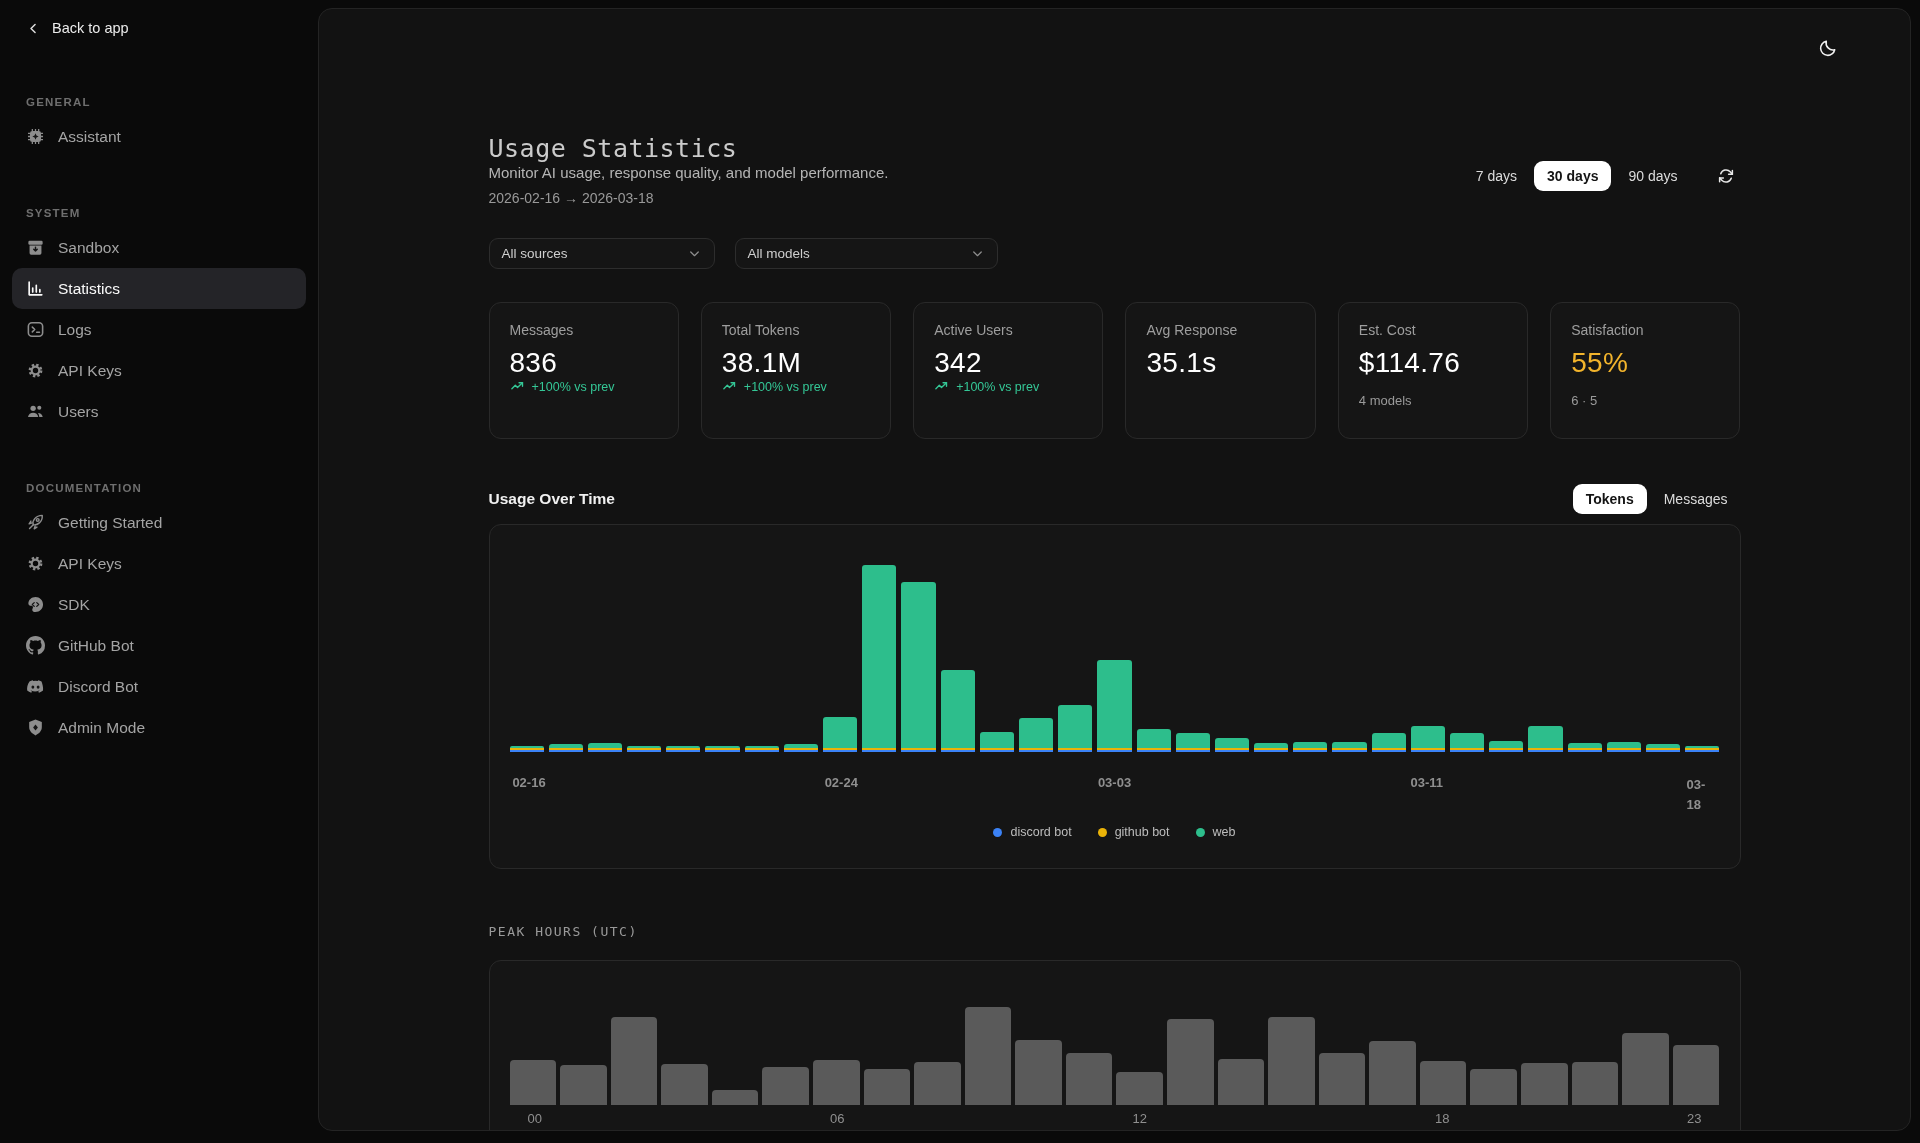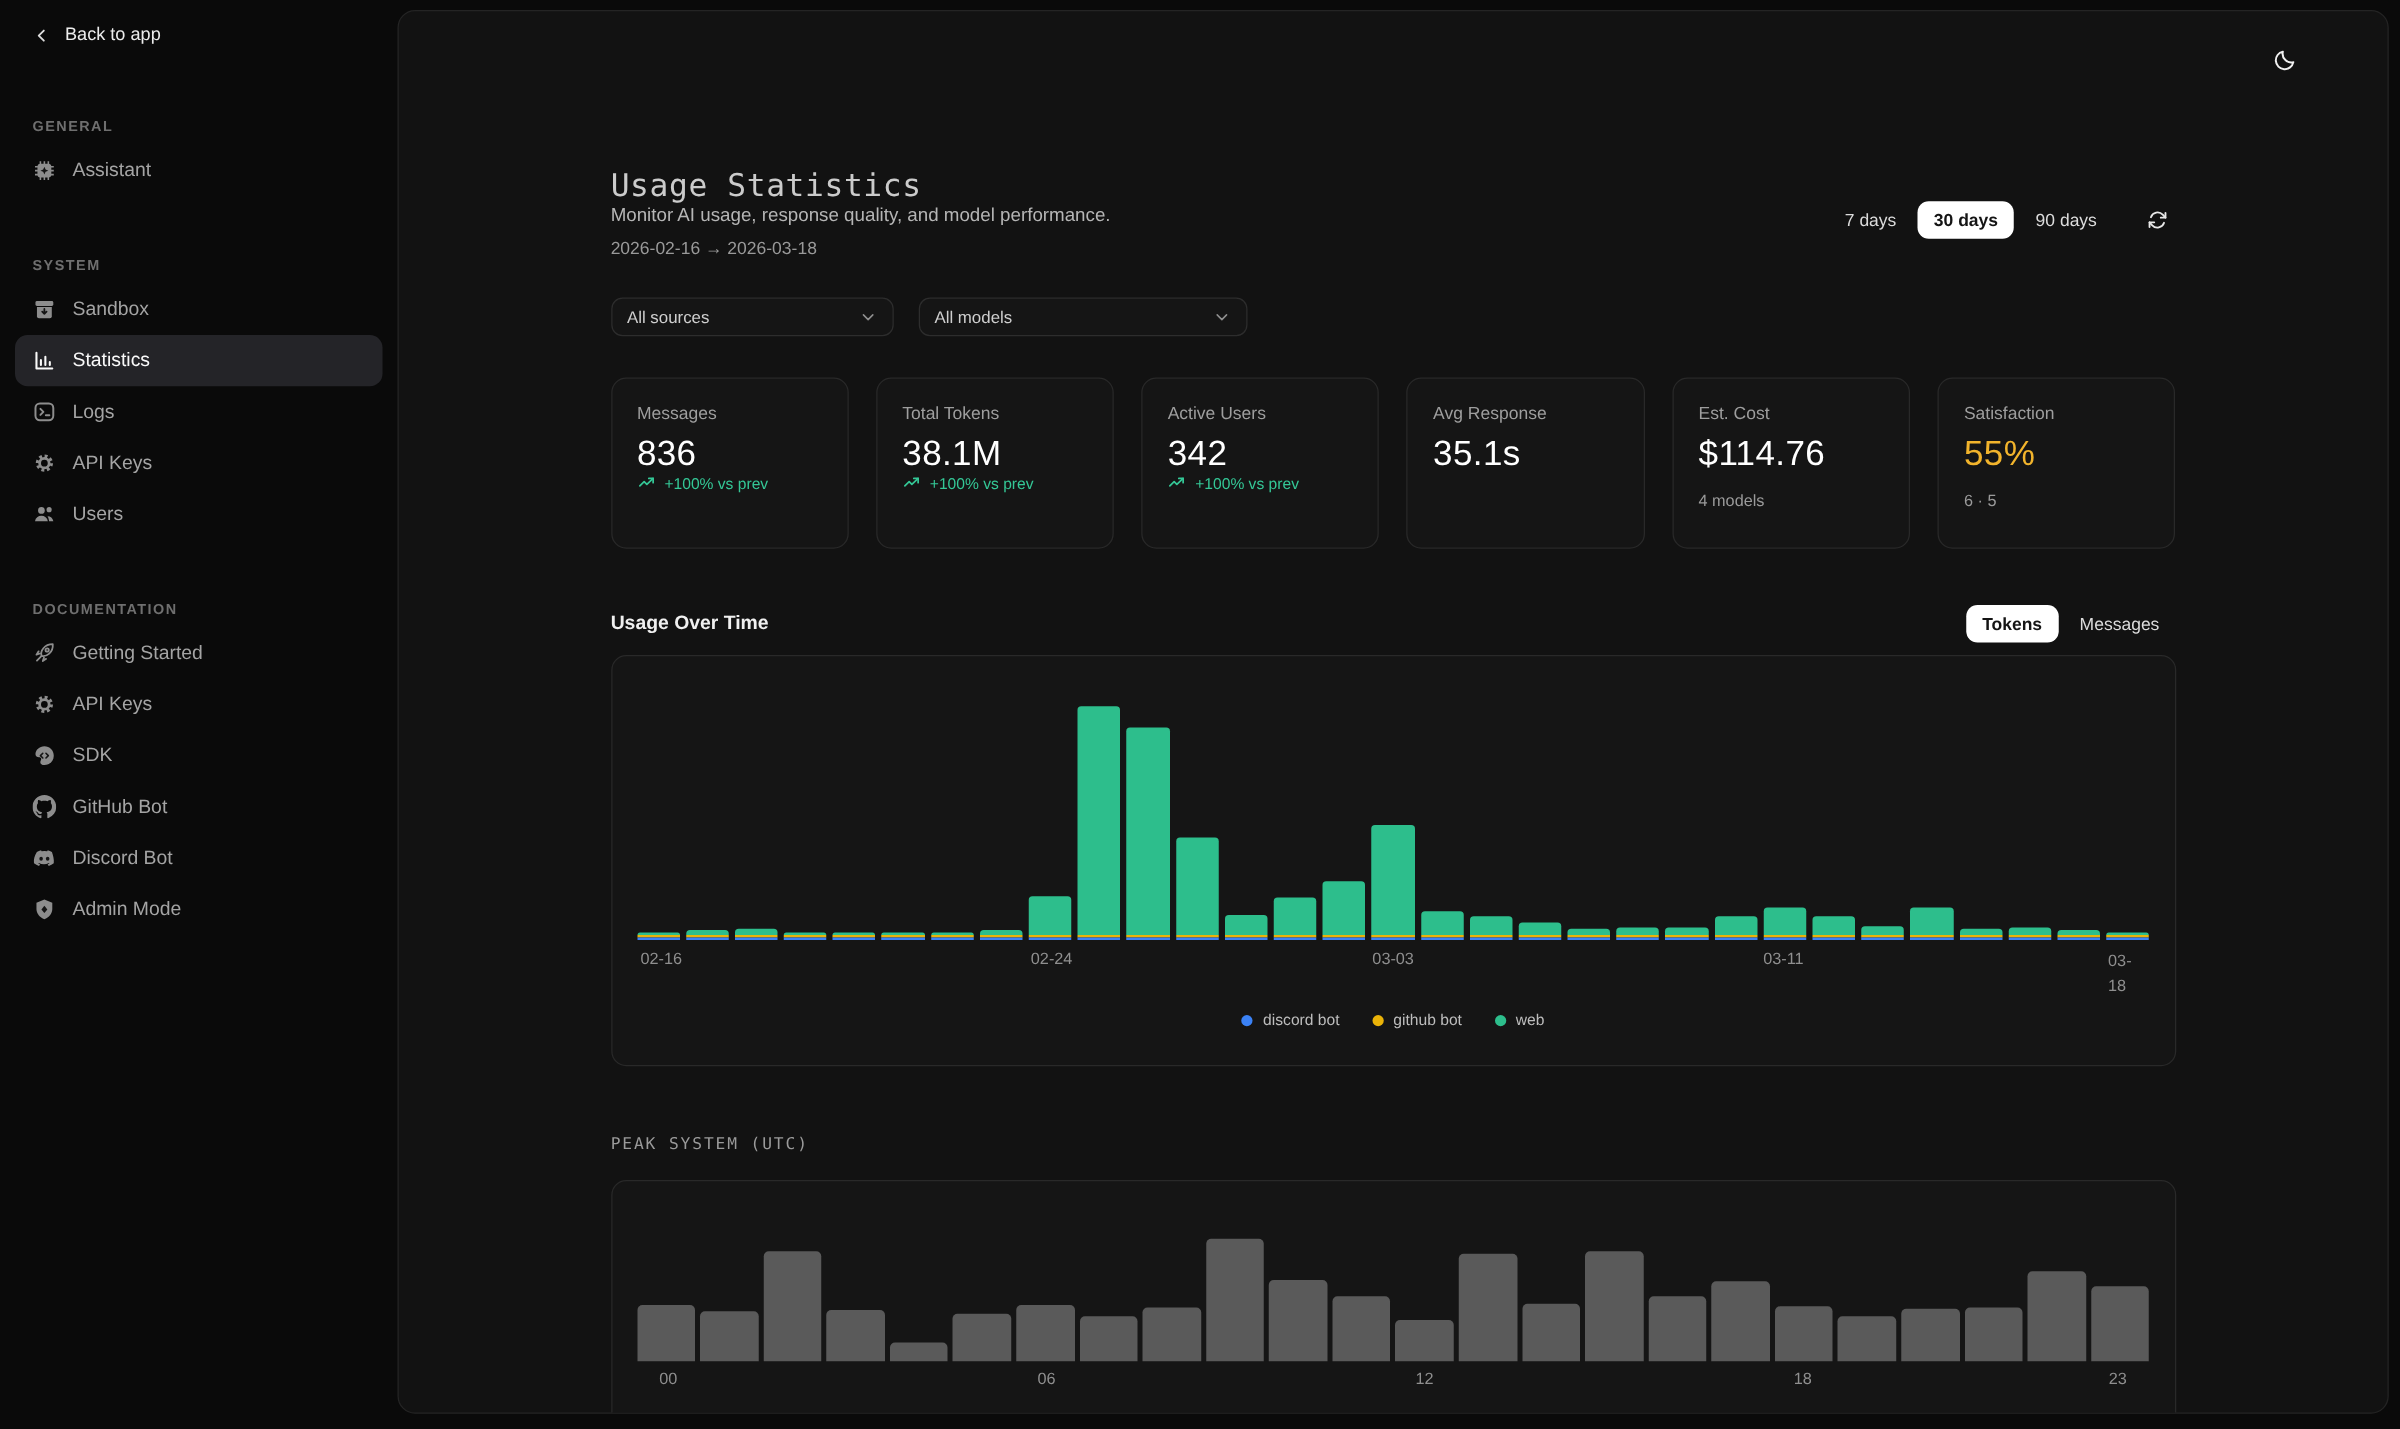--- a/index.html
+++ b/index.html
@@ -70,21 +70,21 @@
   .section-title { font-size:15.5px; font-weight:600; color:#f0f0f0; }
   .toggle-group { display:flex; align-items:center; gap:4px; }
 
   .chart-card { margin-top:10px; background:#151515; border:1px solid #292929; border-radius:12px;
     padding:22px 20px 26px; }
   .plot { height:205px; display:flex; align-items:flex-end; gap:5px; }
   .vbar { flex:1; display:flex; flex-direction:column-reverse; }
   .vbar .seg-web { background:#2dbe8c; border-radius:3px 3px 0 0; }
   .vbar .seg-gh { background:#eab308; }
   .vbar .seg-dc { background:#3b82f6; }
-  .x-labels { position:relative; height:34px; margin-top:7px; font-size:13px; color:#8f8f8f; }
+  .x-labels { position:relative; height:34px; margin-top:23px; font-size:13px; color:#8f8f8f;font-weight:bold; }
   .x-labels .xlab { position:absolute; top:0; transform:translateX(-50%); white-space:nowrap; }
   .x-labels .xlab.wrap { width:27px; white-space:normal; line-height:1.55; }
   .legend { display:flex; justify-content:center; align-items:center; gap:26px; margin-top:13px; height:20px; }
   .legend-item { display:flex; align-items:center; gap:8px; font-size:12.5px; color:#bdbdbd; }
   .legend-dot { width:9px; height:9px; border-radius:50%; }
 
   .peak-title { margin-top:55px; font-family:"DejaVu Sans Mono", monospace; font-size:13px;
     letter-spacing:1.5px; color:#9a9a9a; height:17px; }
   .peak-card { margin-top:19px; background:#151515; border:1px solid #292929; border-radius:12px;
     padding:24px 20px 40px; }
@@ -529,21 +529,21 @@
               <span class="legend-dot" style="background: rgb(234, 179, 8);"></span>
               <span>github bot</span>
             </div>
             <div class="legend-item">
               <span class="legend-dot" style="background: rgb(45, 190, 140);"></span>
               <span>web</span>
             </div>
           </div>
       </div>
 
-      <div class="peak-title">PEAK SYSTEM (UTC)</div>
+      <div class="peak-title">PEAK HOURS (UTC)</div>
 
       <div class="peak-card">
         <div class="peak-plot">
             <div class="peak-bar" style="height: 45px; background: rgb(90, 90, 90);"></div>
             <div class="peak-bar" style="height: 40px; background: rgb(90, 90, 90);"></div>
             <div class="peak-bar" style="height: 88px; background: rgb(90, 90, 90);"></div>
             <div class="peak-bar" style="height: 41px; background: rgb(90, 90, 90);"></div>
             <div class="peak-bar" style="height: 15px; background: rgb(90, 90, 90);"></div>
             <div class="peak-bar" style="height: 38px; background: rgb(90, 90, 90);"></div>
             <div class="peak-bar" style="height: 45px; background: rgb(90, 90, 90);"></div>

